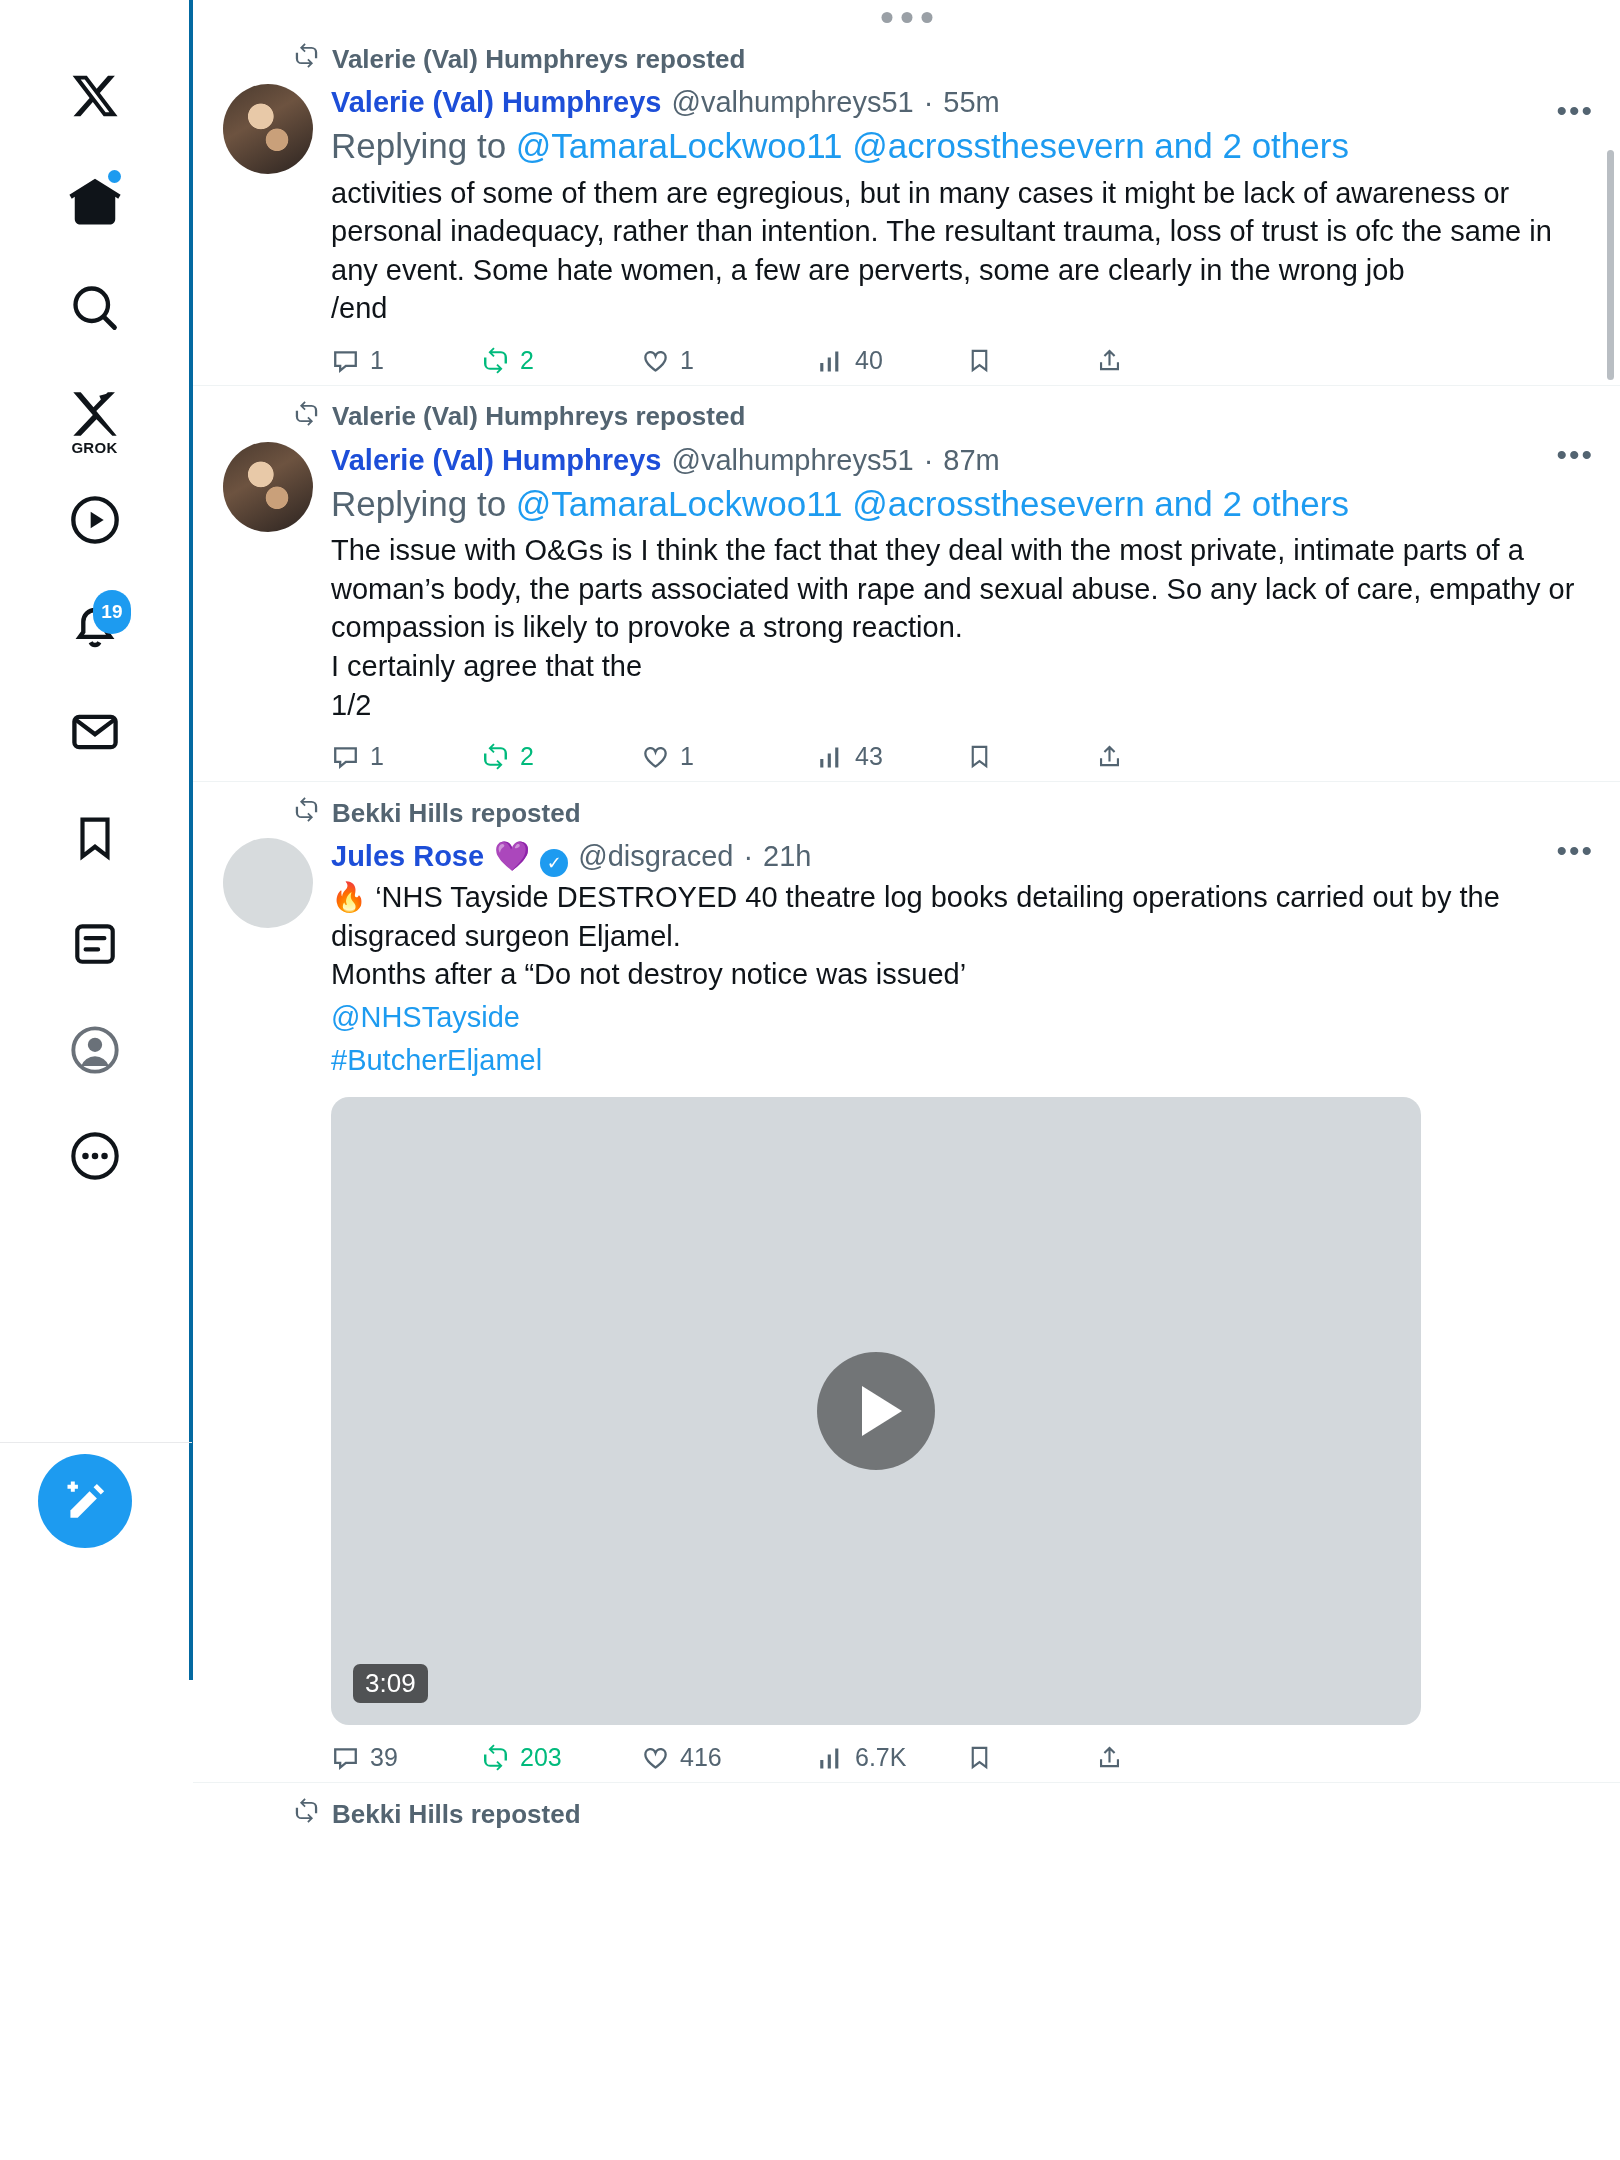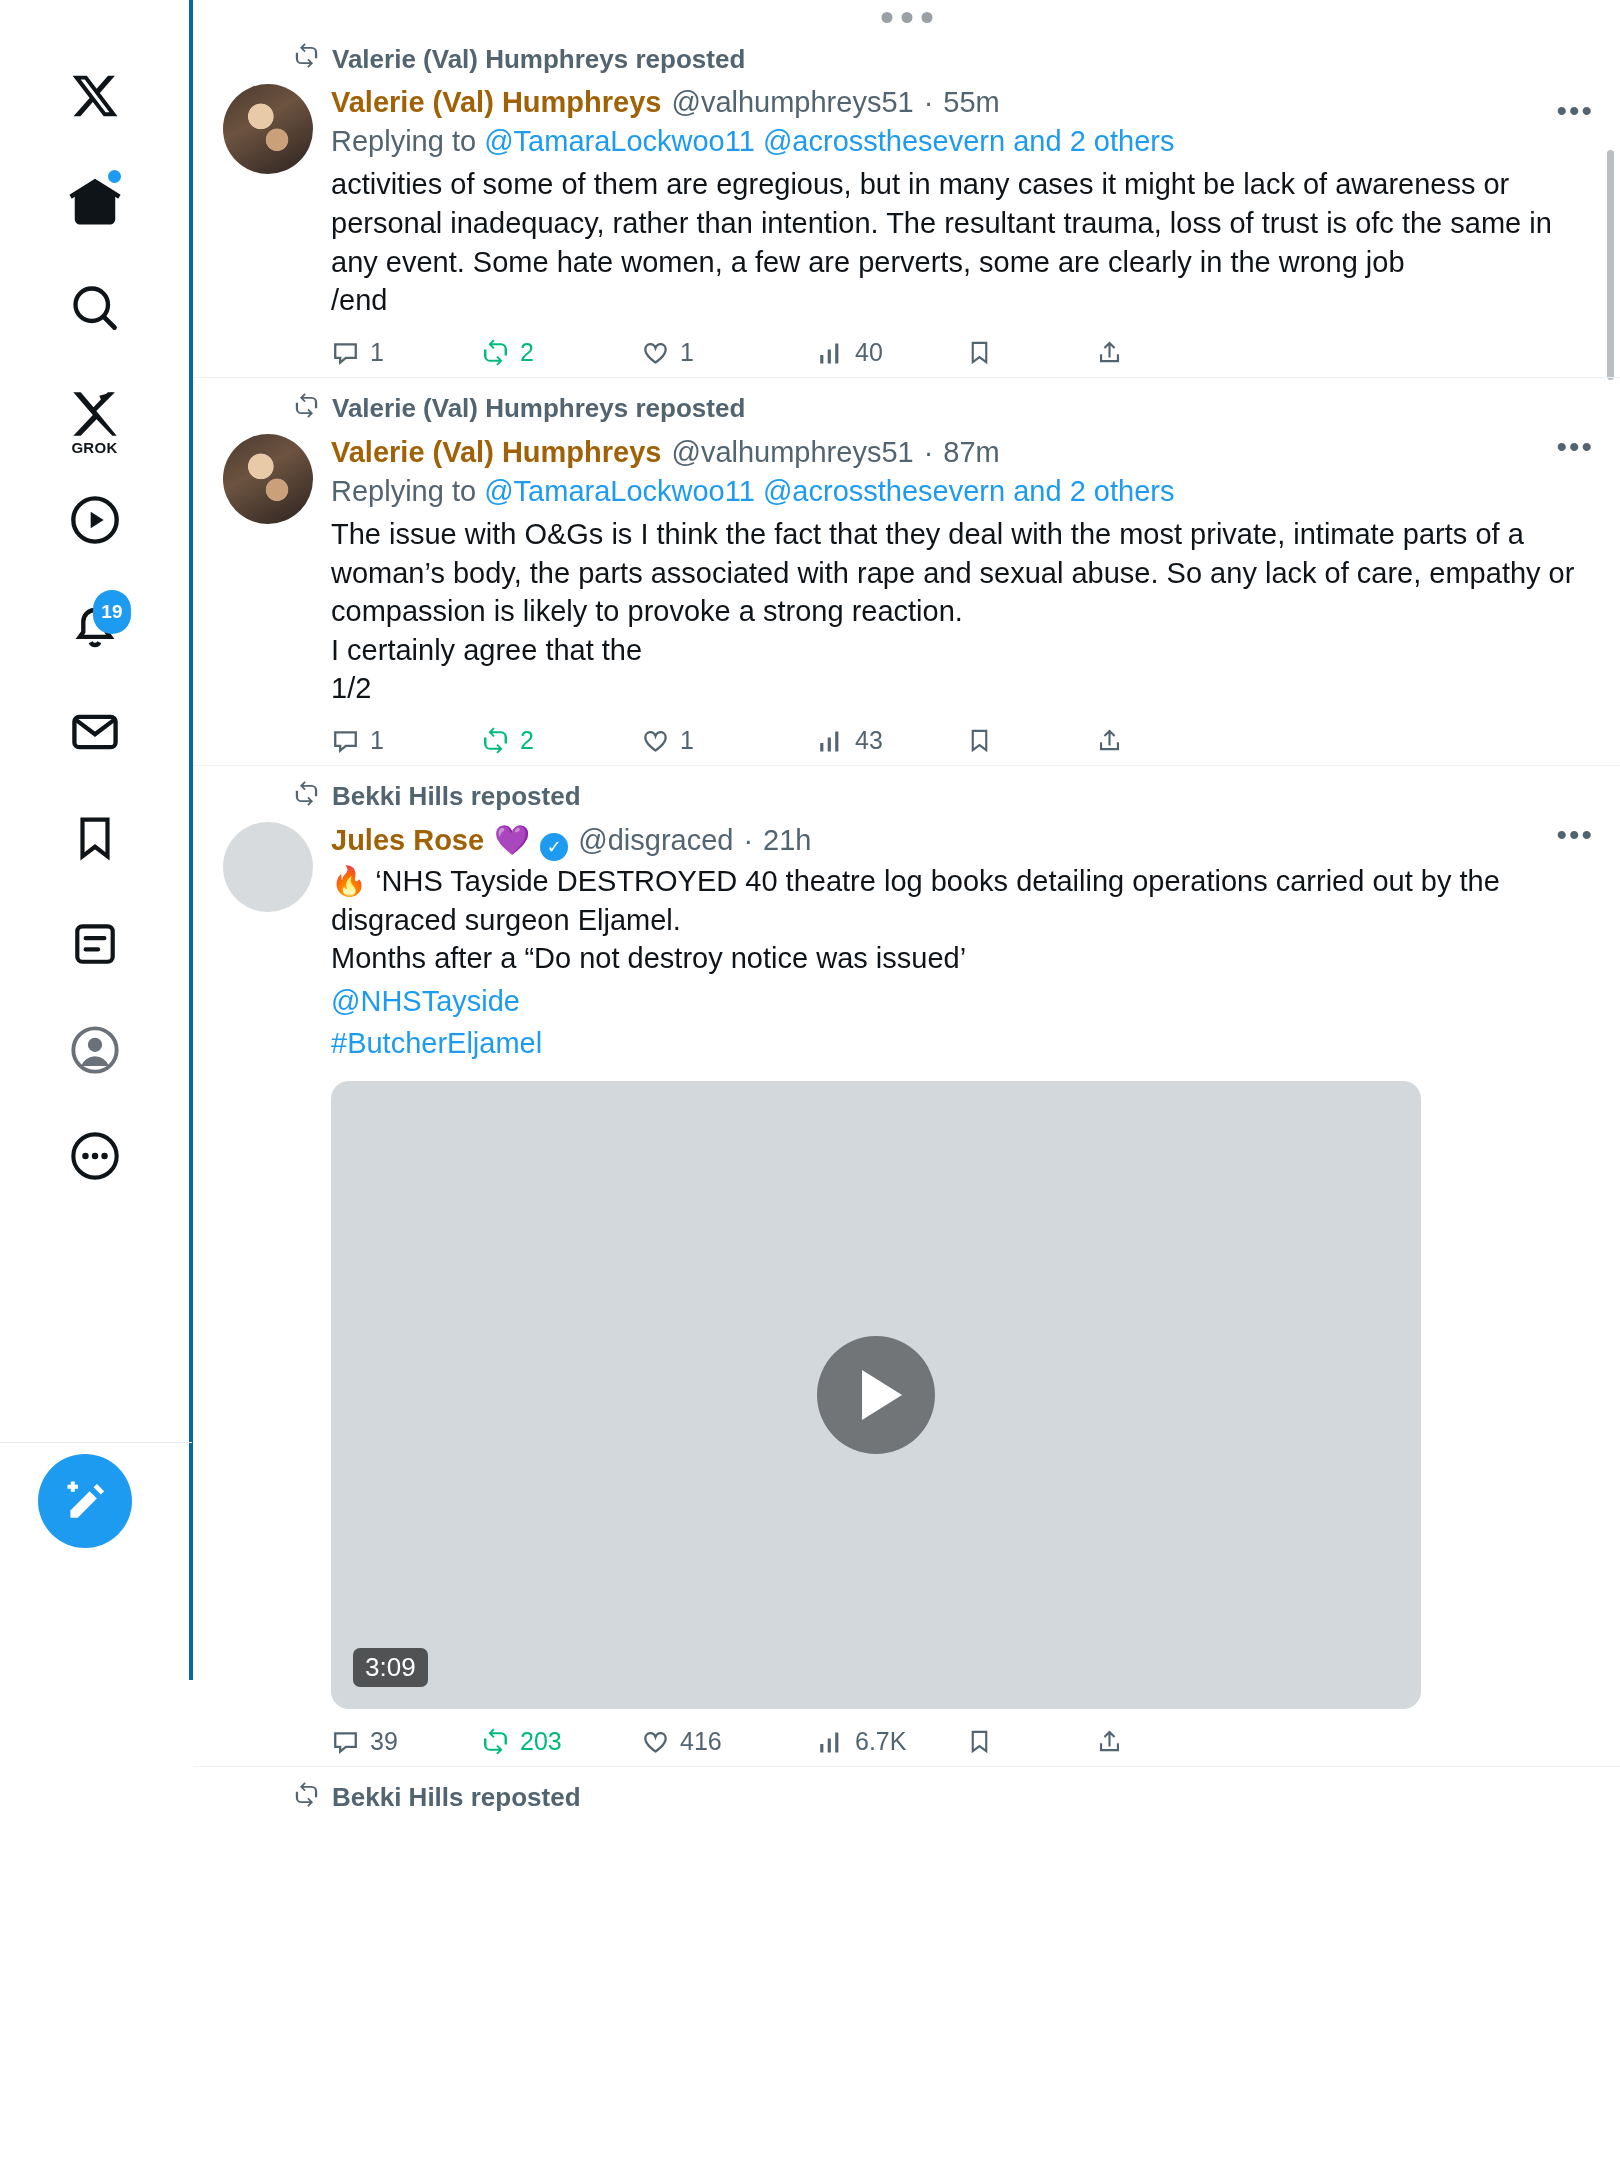--- a/index.html
+++ b/index.html
@@ -77,26 +77,26 @@
   .t-body { display: flex; gap: 18px; }
   .avatar { width: 90px; height: 90px; border-radius: 50%; flex: 0 0 90px; overflow: hidden; background: #d7dbdd; }
   .avatar.photo {
     background:
       radial-gradient(circle at 42% 36%, #e8c9a8 0 16%, rgba(232,201,168,0) 17%),
       radial-gradient(circle at 60% 62%, #c9a07a 0 14%, rgba(201,160,122,0) 15%),
       linear-gradient(150deg, #4a3a2f 0%, #6d5340 40%, #2b2320 100%);
   }
   .t-main { flex: 1; min-width: 0; }
   .name-row { display: flex; align-items: baseline; flex-wrap: wrap; gap: 10px; font-size: 29px; line-height: 1.25; }
-  .dname { font-weight: 700; color: #a16207; }
+  .dname { font-weight: 700; color: #1d4ed8; }
   .handle, .dot, .time { color: #536471; font-weight: 400; }
   .verified { width: 28px; height: 28px; border-radius: 50%; background: #1d9bf0; color: #fff;
     display: inline-flex; align-items: center; justify-content: center; font-size: 18px; position: relative; top: 3px; }
   .more { position: absolute; right: 26px; color: #536471; font-size: 30px; letter-spacing: 2px; line-height: 1; }
-  .replying { color: #1d9bf0; font-size: 29px; margin-top: 2px; line-height: 1.35; }
+  .replying { color: #1d9bf0; font-size: 35px; margin-top: 2px; line-height: 1.35; }
   .replying .grey { color: #536471; }
   .text { font-size: 29px; line-height: 1.33; color: #0f1419; margin-top: 4px; white-space: pre-wrap; }
   .text .link { color: #1d9bf0; }
 
   .actions { display: flex; align-items: center; margin-top: 18px; color: #536471; font-size: 25px; }
   .act { display: flex; align-items: center; gap: 10px; }
   .a-reply { width: 150px; }
   .a-rt { width: 160px; color: #00ba7c; }
   .a-like { width: 175px; }
   .a-views { width: 150px; }

